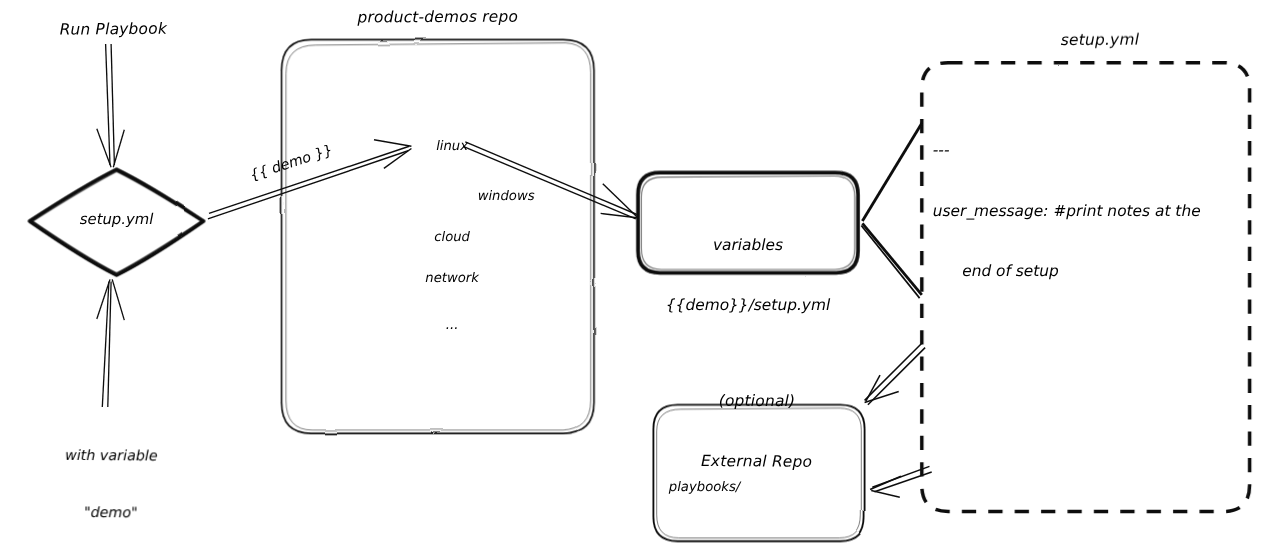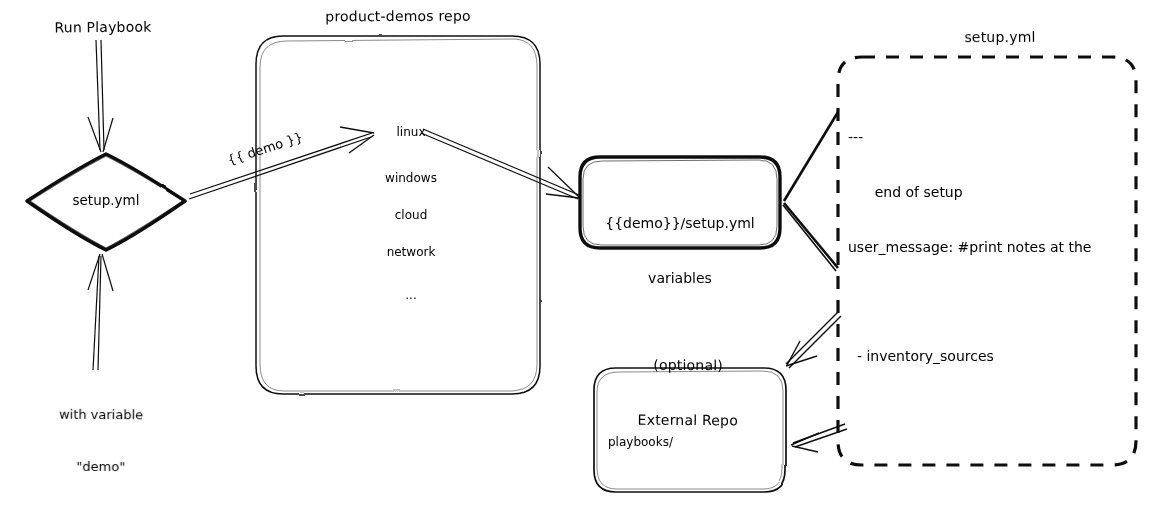--- a/index.html
+++ b/index.html
@@ -7,20 +7,21 @@
     padding: 0;
     background: #ffffff;
   }
   #canvas {
     position: relative;
     width: 1151px;
     height: 505px;
     background: #ffffff;
     overflow: hidden;
     font-family: "DejaVu Sans", sans-serif;
+    font-style: italic;
   }
   svg.layer {
     position: absolute;
     left: 0;
     top: 0;
     width: 1151px;
     height: 505px;
     pointer-events: none;
   }
   .lbl {
@@ -159,48 +160,47 @@
   <div class="lbl t-small center jit2" style="left:26px; top:372px; width:150px;">
     <div>with variable</div>
     <div>"demo"</div>
   </div>
 
   <div class="lbl t-title center jit3" style="left:288px; top:7px; width:220px;">product-demos repo</div>
 
   <div class="lbl t-small jit1" style="left:226px; top:140px; transform:rotate(-18deg);">{{ demo }}</div>
 
   <div class="lbl t-list center" style="left:336px; top:125px; width:150px;">linux</div>
-  <div class="lbl t-list center" style="left:336px; top:171px; width:150px;">windows</div>
+  <div class="lbl t-list center" style="left:336px; top:171px; width:150px;text-align:right;">windows</div>
   <div class="lbl t-list center" style="left:336px; top:208px; width:150px;">cloud</div>
   <div class="lbl t-list center" style="left:336px; top:245px; width:150px;">network</div>
   <div class="lbl t-list center" style="left:336px; top:288px; width:150px;">...</div>
 
   <div class="lbl t-code center" style="left:586px; top:177px; width:188px;">
+    <div>variables</div>
     <div>{{demo}}/setup.yml</div>
-    <div>variables</div>
   </div>
 
   <div class="lbl t-title center jit2" style="left:598px; top:319px; width:180px;">
     <div>(optional)</div>
     <div>External Repo</div>
   </div>
 
   <div class="lbl t-list left" style="left:608px; top:403px; width:170px;">
     <div>playbooks/</div>
     
   </div>
 
   <div class="lbl t-title center jit3" style="left:920px; top:28px; width:160px;">setup.yml</div>
 
   <div class="lbl t-code left" style="left:848px; top:92px; width:290px; line-height:1.30;">
     <div>---</div>
+    <div>user_message: #print notes at the</div>
     <div>      end of setup</div>
-    <div>user_message: #print notes at the</div>
     <div>&nbsp;</div>
-    <div>  - inventory_sources</div>
     
     
     
     
     
     
     
     
     
     

